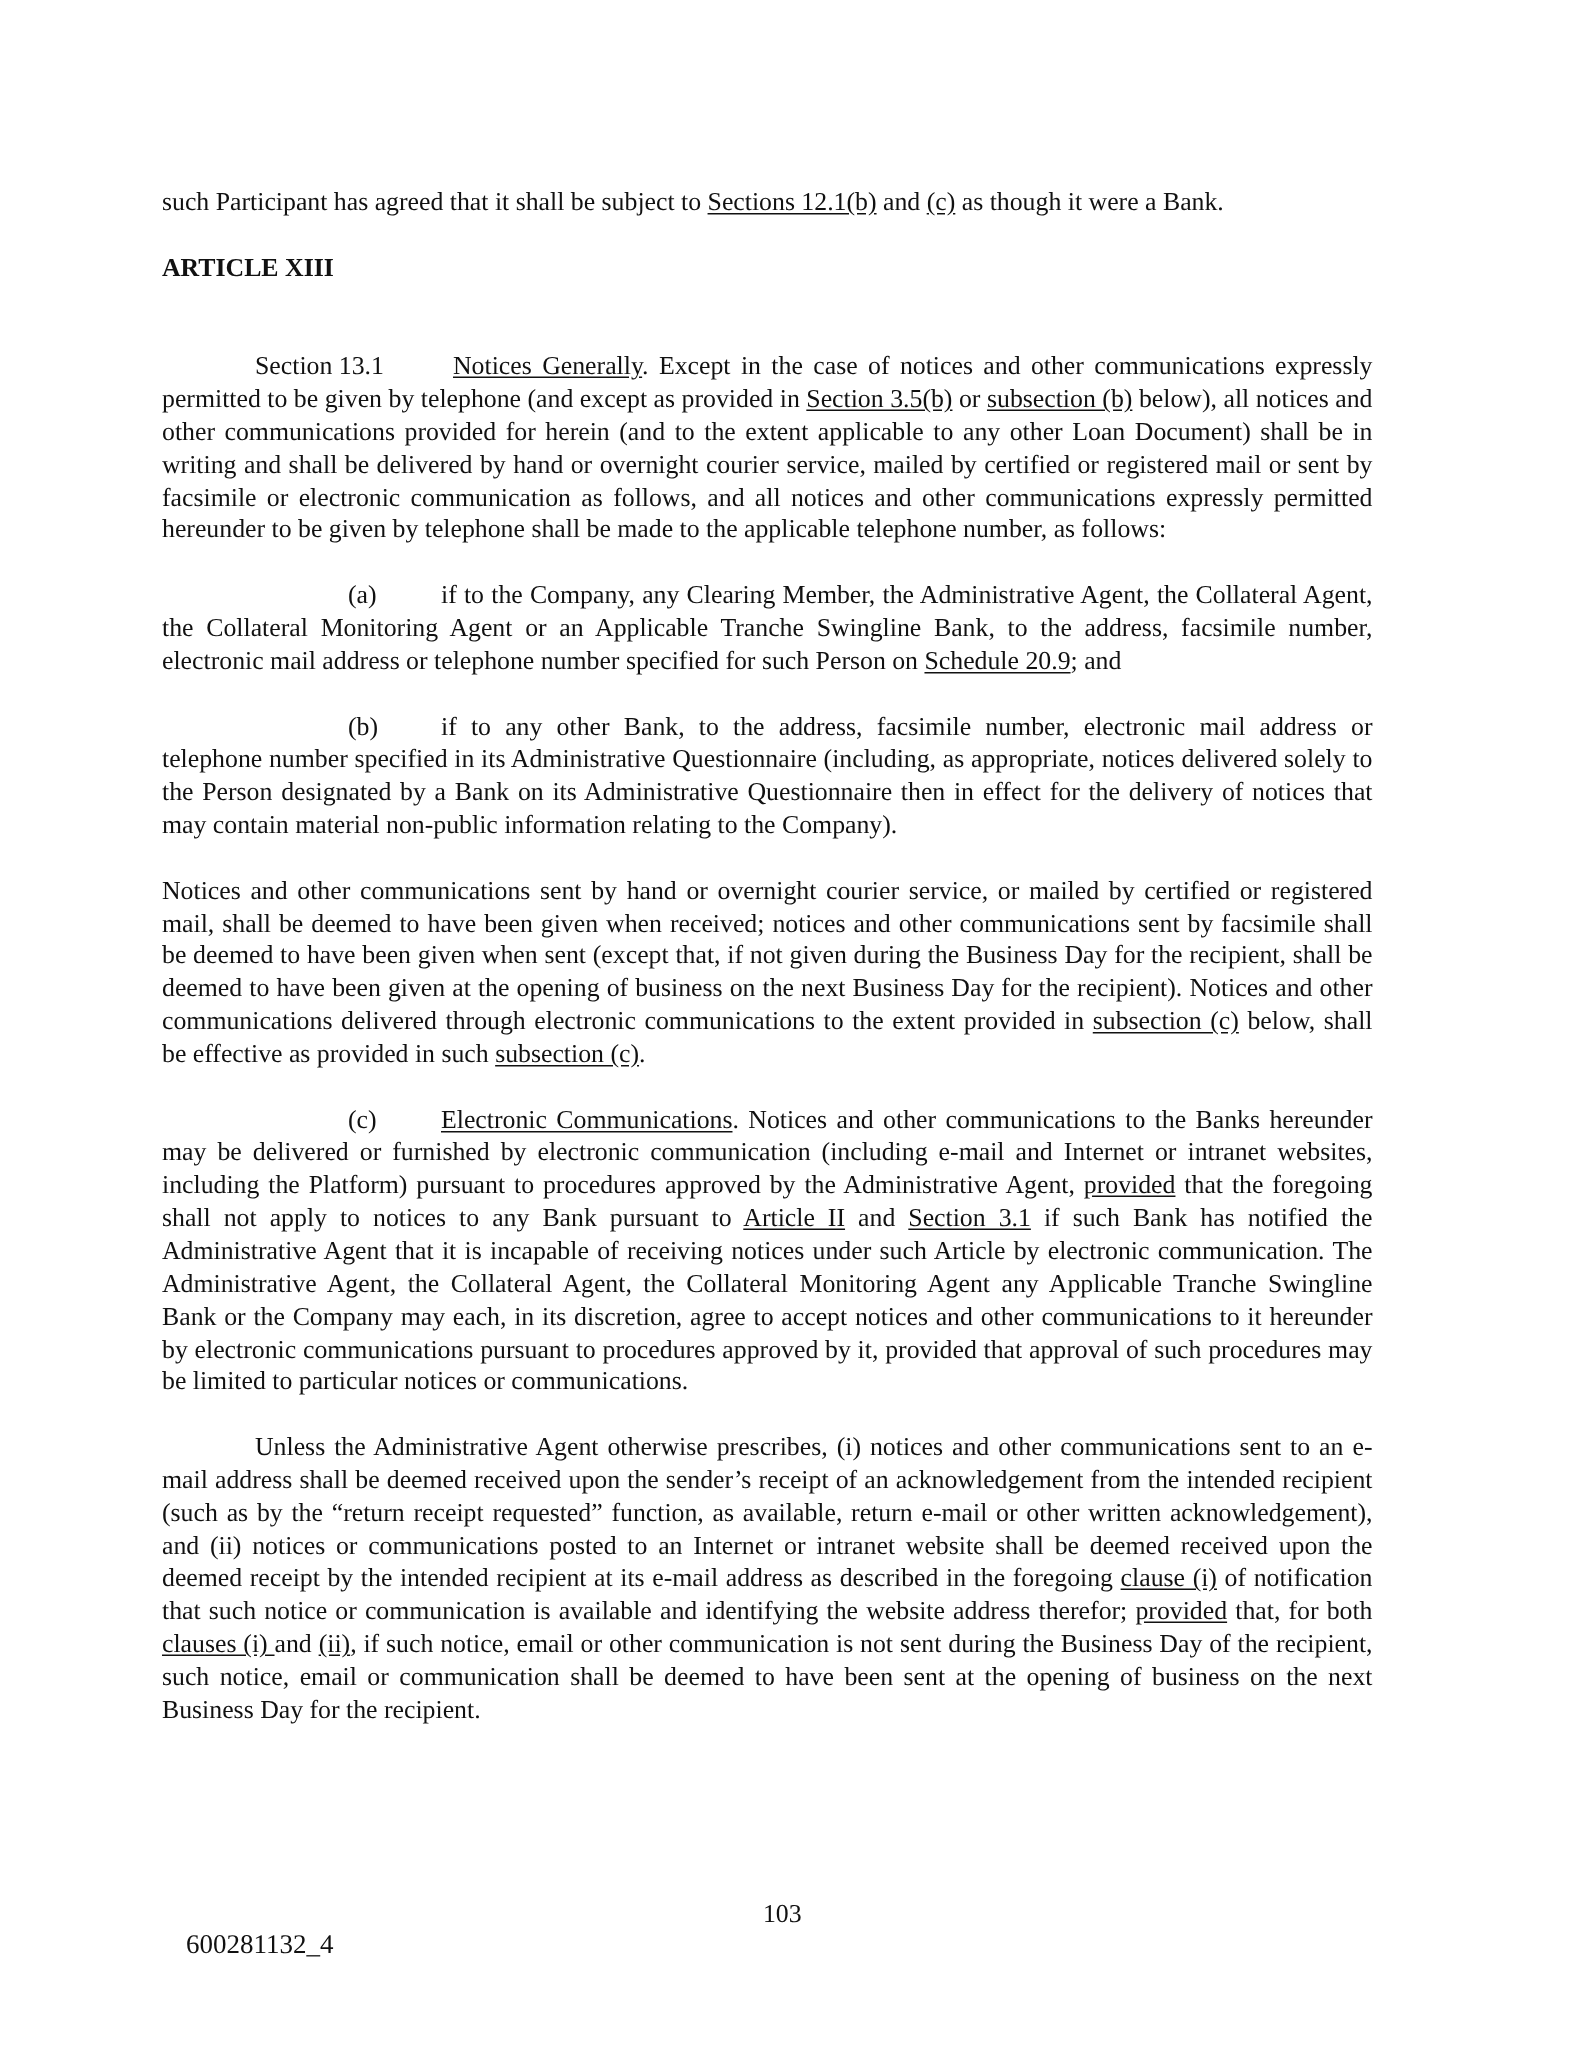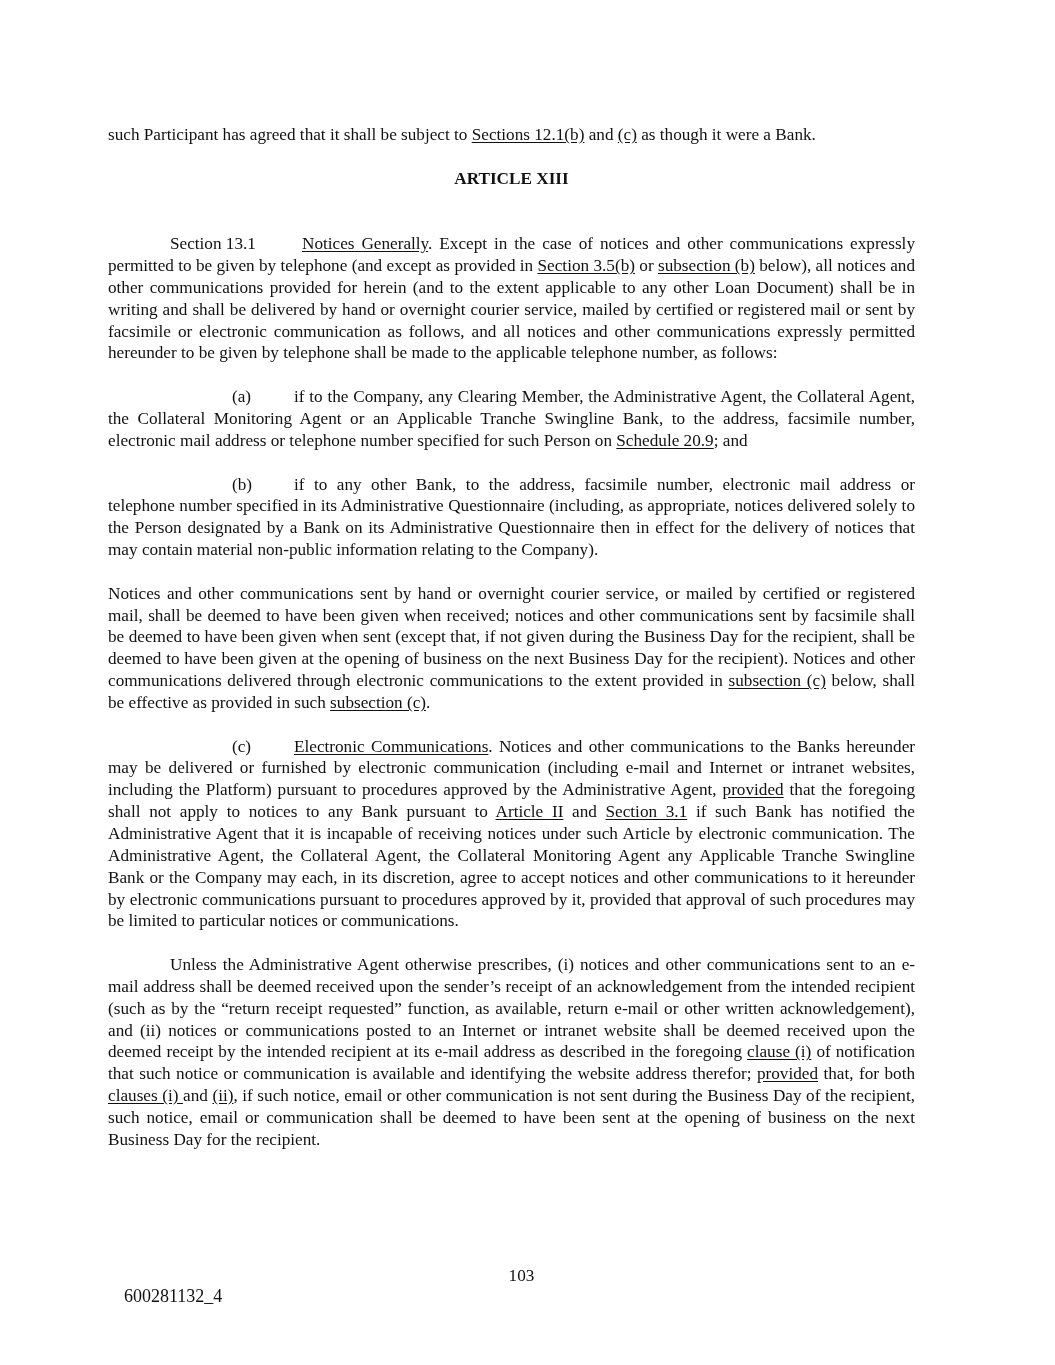--- a/index.html
+++ b/index.html
@@ -3,21 +3,21 @@
 <meta charset="utf-8">
 <style>
   html, body { margin: 0; padding: 0; background: #ffffff; }
   body {
     width: 1055px; height: 1365px; position: relative; overflow: hidden;
     font-family: "Liberation Serif", serif; color: #111111;
   }
   .page { position: absolute; left: 108px; top: 124px; width: 807px; }
   p { margin: 0; font-size: 17.2px; line-height: 21.85px; text-align: justify; }
   .u { text-decoration: underline; text-underline-offset: 2px; }
-  .heading { text-align: center; font-weight: bold; font-size: 17.2px; line-height: 21.85px; margin: 0; }
+  .heading { font-weight: bold; font-size: 17.2px; line-height: 21.85px; margin: 0; }
   .indent1 { text-indent: 62px; }
   .indent2 { text-indent: 124px; }
   .tab-sec { display: inline-block; width: 132px; text-indent: 0; }
   .tab-lbl { display: inline-block; width: 62px; text-indent: 0; }
   .gap { height: 21.85px; }
   .pagenum { position: absolute; top: 1266px; left: 0; width: 1043px; text-align: center; font-size: 17.2px; }
   .docid { position: absolute; top: 1286px; left: 124px; font-size: 18px; }
 </style>
 </head>
 <body>

